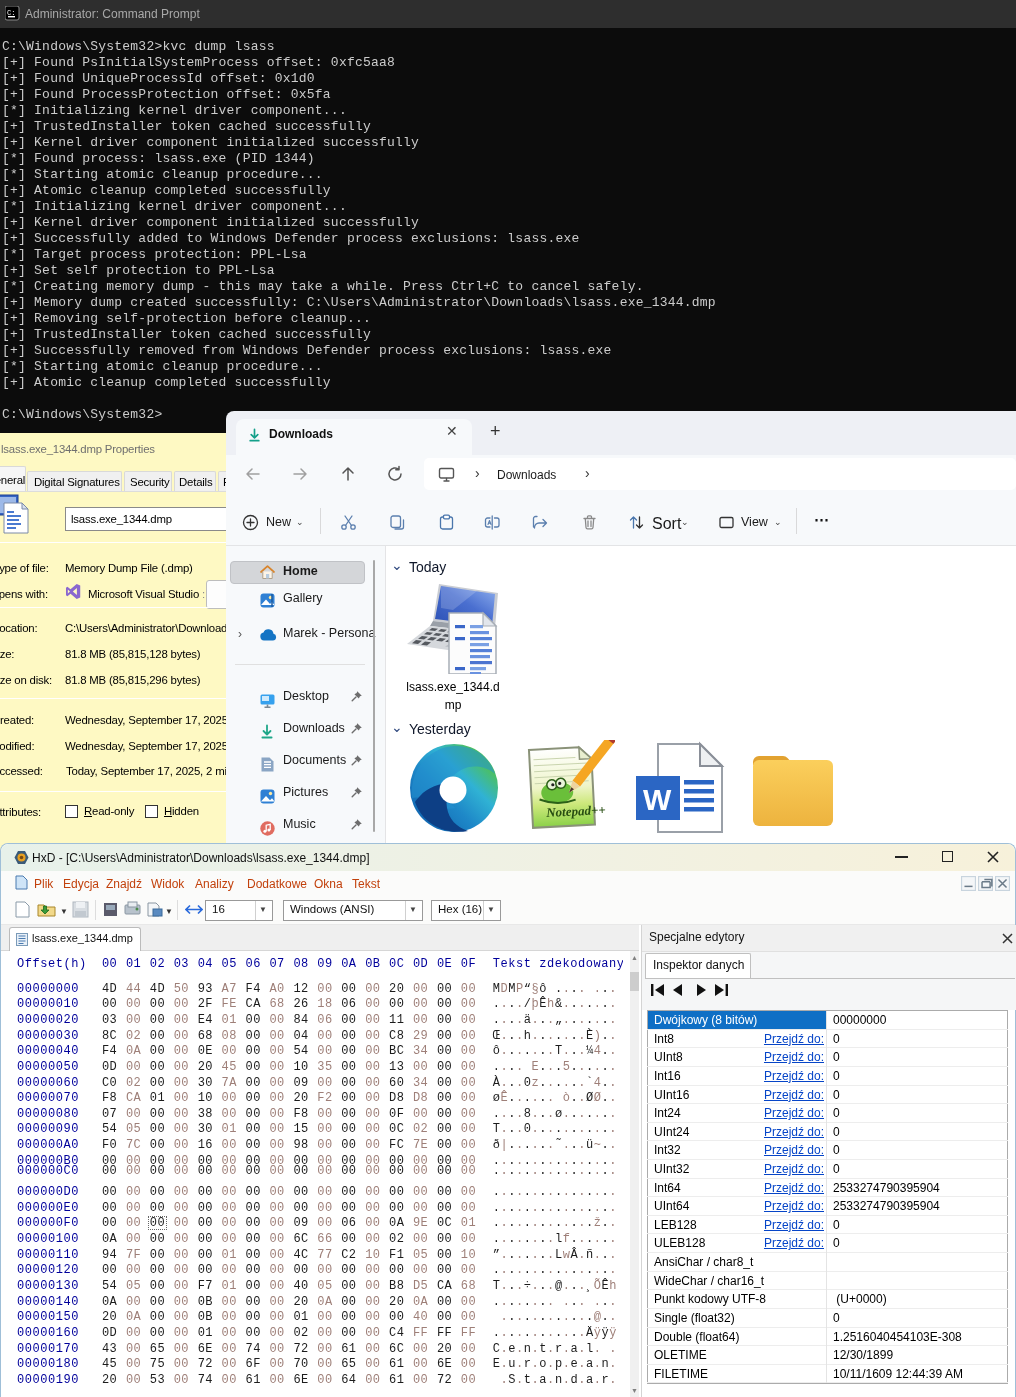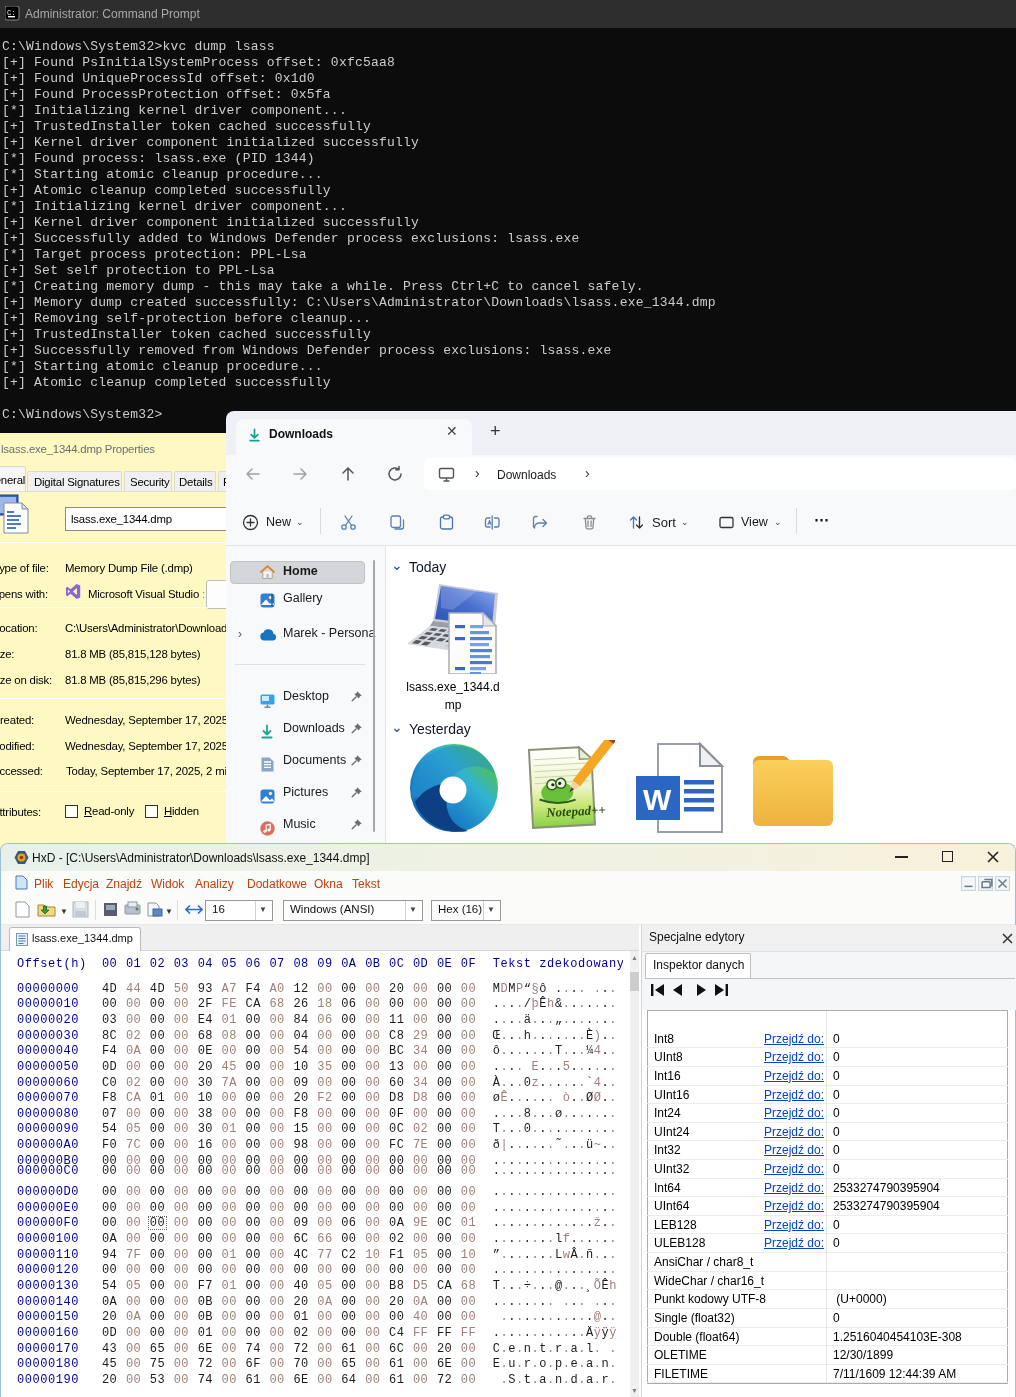--- a/index.html
+++ b/index.html
@@ -222,21 +222,21 @@
       <g stroke="#8a8a8a" stroke-width="1.3" fill="none" stroke-linecap="round" stroke-linejoin="round">
         <path d="M3 4.5 h11 M6.5 4 V2.8 a1 1 0 0 1 1-1 h2 a1 1 0 0 1 1 1 V4 M4.3 4.5 l0.7 9 a1.5 1.5 0 0 0 1.5 1.3 h4 a1.5 1.5 0 0 0 1.5-1.3 l0.7-9 M7 7 v5.5 M10 7 v5.5"></path>
       </g>
     </svg>
 <svg class="ab" style="left:402px;top:103px" width="17" height="17" viewBox="0 0 17 17">
       <g stroke="#4a76ac" stroke-width="1.3" fill="none" stroke-linecap="round" stroke-linejoin="round">
         <path d="M5.5 3 V14 M2.5 6 L5.5 3 L8.5 6"></path>
         <path d="M11.5 14 V3 M8.5 11 L11.5 14 L14.5 11" stroke="#333"></path>
       </g>
     </svg>
-<div class="ab" style="left:426px;top:104px;font-size:13px">Sort</div>
+<div class="ab" style="left:426px;top:104px;font-size:16px">Sort</div>
 <div class="ab" style="left:455px;top:106px;font-size:9px;color:#444">⌄</div>
 <svg class="ab" style="left:492px;top:103px" width="17" height="17" viewBox="0 0 17 17">
       <rect x="2" y="3.5" width="13" height="10" rx="1.5" stroke="#333" stroke-width="1.3" fill="none"></rect>
     </svg>
 <div class="ab" style="left:515px;top:104px;font-size:12.5px">View</div>
 <div class="ab" style="left:548px;top:106px;font-size:9px;color:#444">⌄</div>
 <div class="ab" style="left:570px;top:97px;width:1px;height:26px;background:#d9d9da"></div>
 <div class="ab" style="left:588px;top:100px;font-size:15px;letter-spacing:1px;color:#111;font-weight:700">⋯</div>
 <div id="eside">
 <div class="ab" style="left:4px;top:15px;width:135px;height:23px;background:#d4d6d9;border:1px solid #c0c2c6;border-radius:4px"></div>
@@ -584,20 +584,25 @@
         <g fill="#111">
           <rect x="1" y="1" width="2.4" height="12"></rect>
           <polygon points="14,1 14,13 5,7"></polygon>
           <polygon points="32,1 32,13 23,7"></polygon>
           <polygon points="47,1 47,13 56,7"></polygon>
           <polygon points="65,1 65,13 74,7"></polygon>
           <rect x="75.6" y="1" width="2.4" height="12"></rect>
         </g>
       </svg>
 <div class="ab" style="left:5px;top:85px;width:361px;height:374px;border:1px solid #ababab"></div>
+<div class="irow" style="top:86.0px;height:18.62px">
+<div class="ab" style="left:1px;top:0;width:179px;height:17.6px;background:#0f6fc5"></div>
+<div class="nm" style="color:#fff">Dwójkowy (8 bitów)</div>
+<div class="vl">00000000</div>
+</div>
 <div class="irow" style="top:104.6px;height:18.62px">
 <div class="nm">Int8</div>
 <div class="go">Przejdź do:</div>
 <div class="vl">0</div>
 </div>
 <div class="irow" style="top:123.2px;height:18.62px">
 <div class="nm">UInt8</div>
 <div class="go">Przejdź do:</div>
 <div class="vl">0</div>
 </div>
@@ -668,16 +673,16 @@
 <div class="irow" style="top:402.5px;height:18.62px">
 <div class="nm">Double (float64)</div>
 <div class="vl">1.2516040454103E-308</div>
 </div>
 <div class="irow" style="top:421.2px;height:18.62px">
 <div class="nm">OLETIME</div>
 <div class="vl">12/30/1899</div>
 </div>
 <div class="irow" style="top:439.8px;height:18.62px">
 <div class="nm">FILETIME</div>
-<div class="vl">7/11/1609 12:44:39 AM</div>
+<div class="vl">10/11/1609 12:44:39 AM</div>
 </div>
 <div class="ab" style="left:184px;top:86px;width:1px;height:372px;background:#e4e4e4"></div>
 </div>
 </div>
 </body></html>

